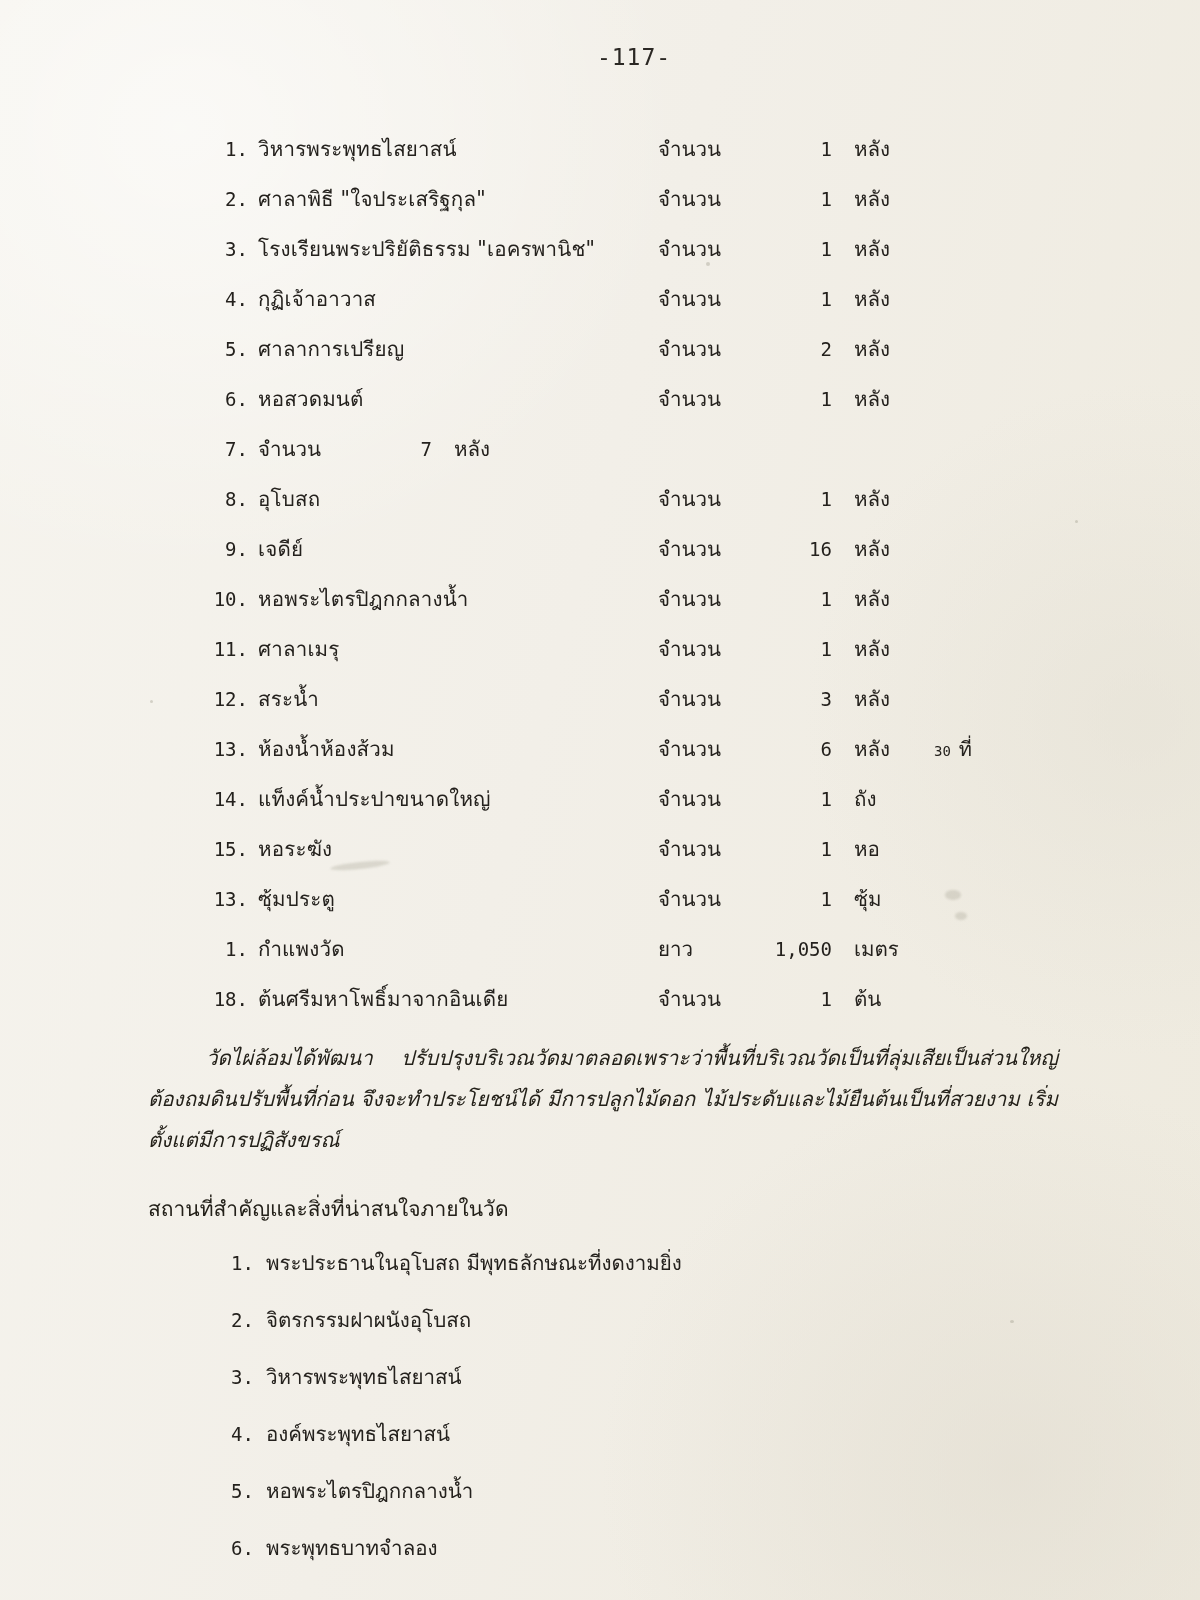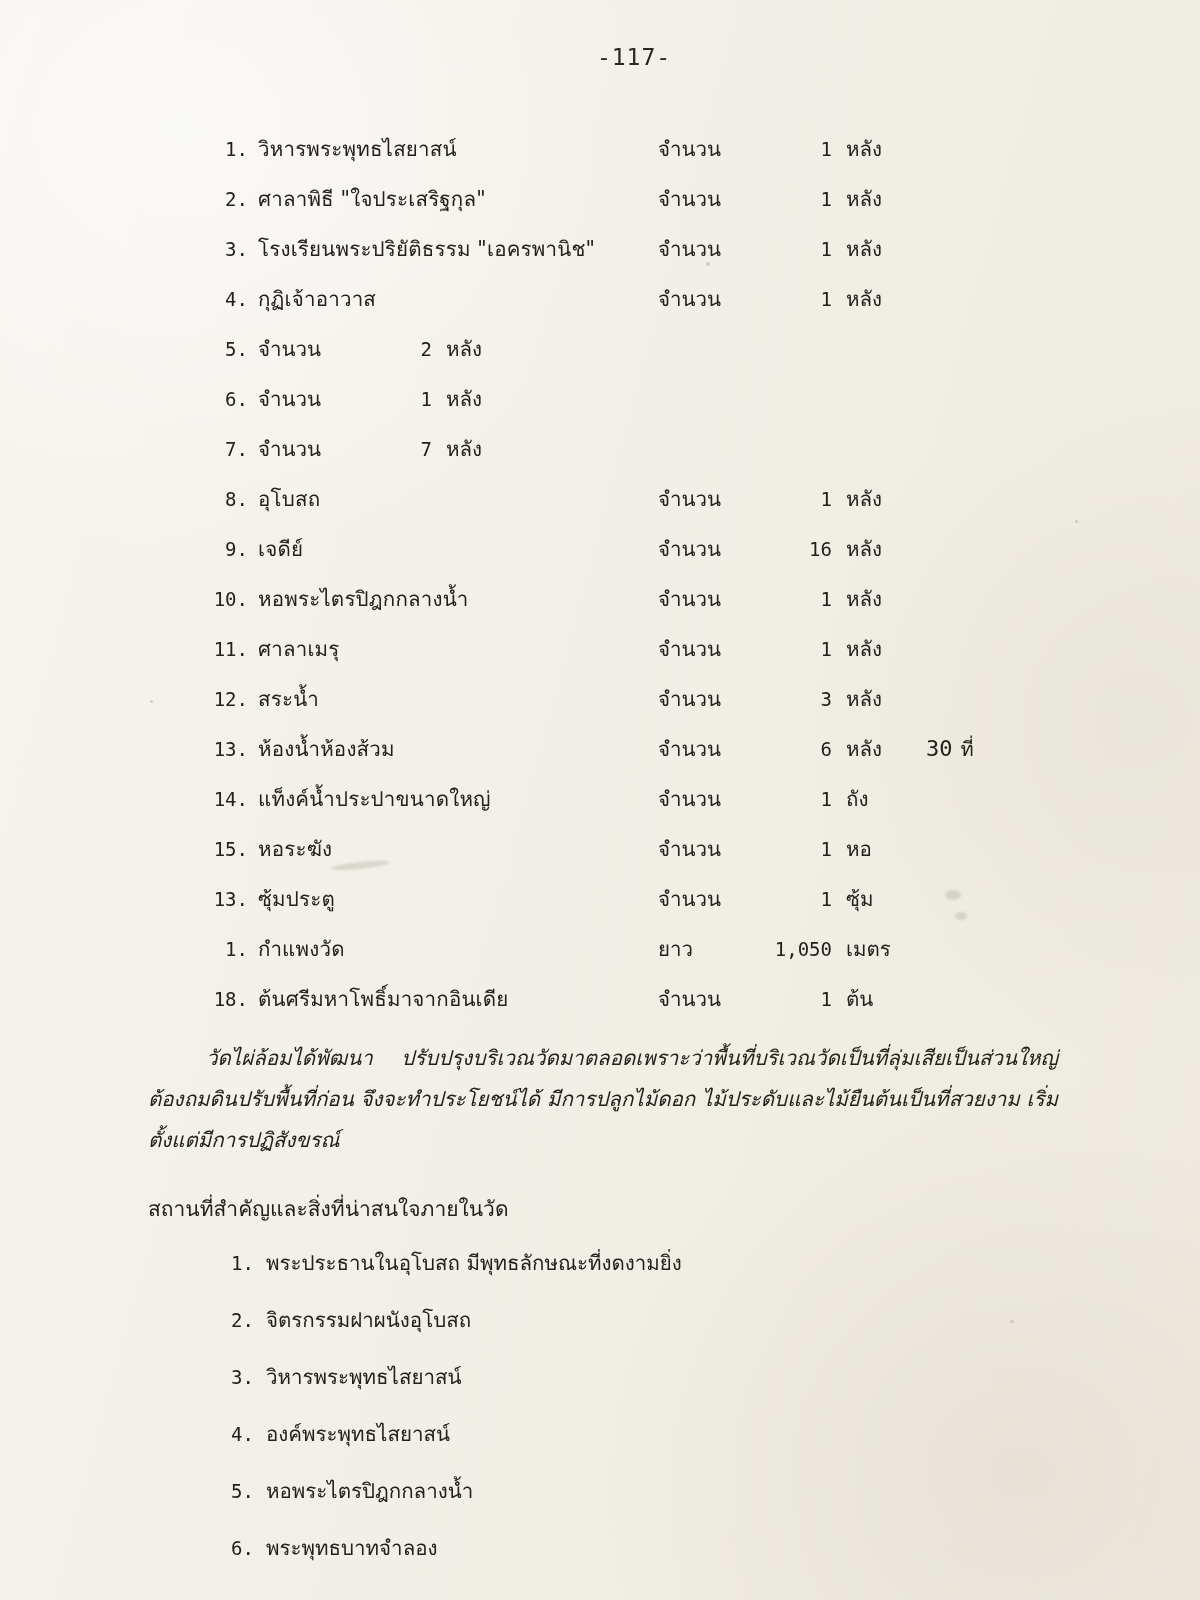--- a/index.html
+++ b/index.html
@@ -80,30 +80,31 @@
     width: 74px;
     flex: none;
     text-align: right;
     font-family: "DejaVu Sans Mono", monospace;
     font-size: 19px;
     padding-right: 14px;
   }
   .fcount {
     width: 80px;
     flex: none;
+    margin-left: 8px;
   }
   .fextra {
     flex: none;
     font-family: "DejaVu Sans", sans-serif;
     font-size: 20px;
     white-space: nowrap;
   }
   .fextra .num {
     font-family: "DejaVu Sans Mono", monospace;
-    font-size: 22px;
+    font-size: 14px;
     margin-right: 8px;
   }
 
   
   .body-para {
     position: absolute;
     top: 1038px;
     left: 148px;
     width: 910px;
     font-size: 20.5px;
@@ -197,27 +198,29 @@
     <div class="frow">
       <div class="fnum">4.</div>
       <div class="fname">กุฏิเจ้าอาวาส</div>
       <div class="funit-label">จำนวน</div>
       <div class="fqty">1</div>
       <div class="fcount">หลัง</div>
     </div>
 
     <div class="frow">
       <div class="fnum">5.</div>
+      <div class="fname">ศาลาการเปรียญ</div>
       <div class="funit-label">จำนวน</div>
       <div class="fqty">2</div>
       <div class="fcount">หลัง</div>
     </div>
 
     <div class="frow">
       <div class="fnum">6.</div>
+      <div class="fname">หอสวดมนต์</div>
       <div class="funit-label">จำนวน</div>
       <div class="fqty">1</div>
       <div class="fcount">หลัง</div>
     </div>
 
     <div class="frow">
       <div class="fnum">7.</div>
       <div class="funit-label">จำนวน</div>
       <div class="fqty">7</div>
       <div class="fcount">หลัง</div>

